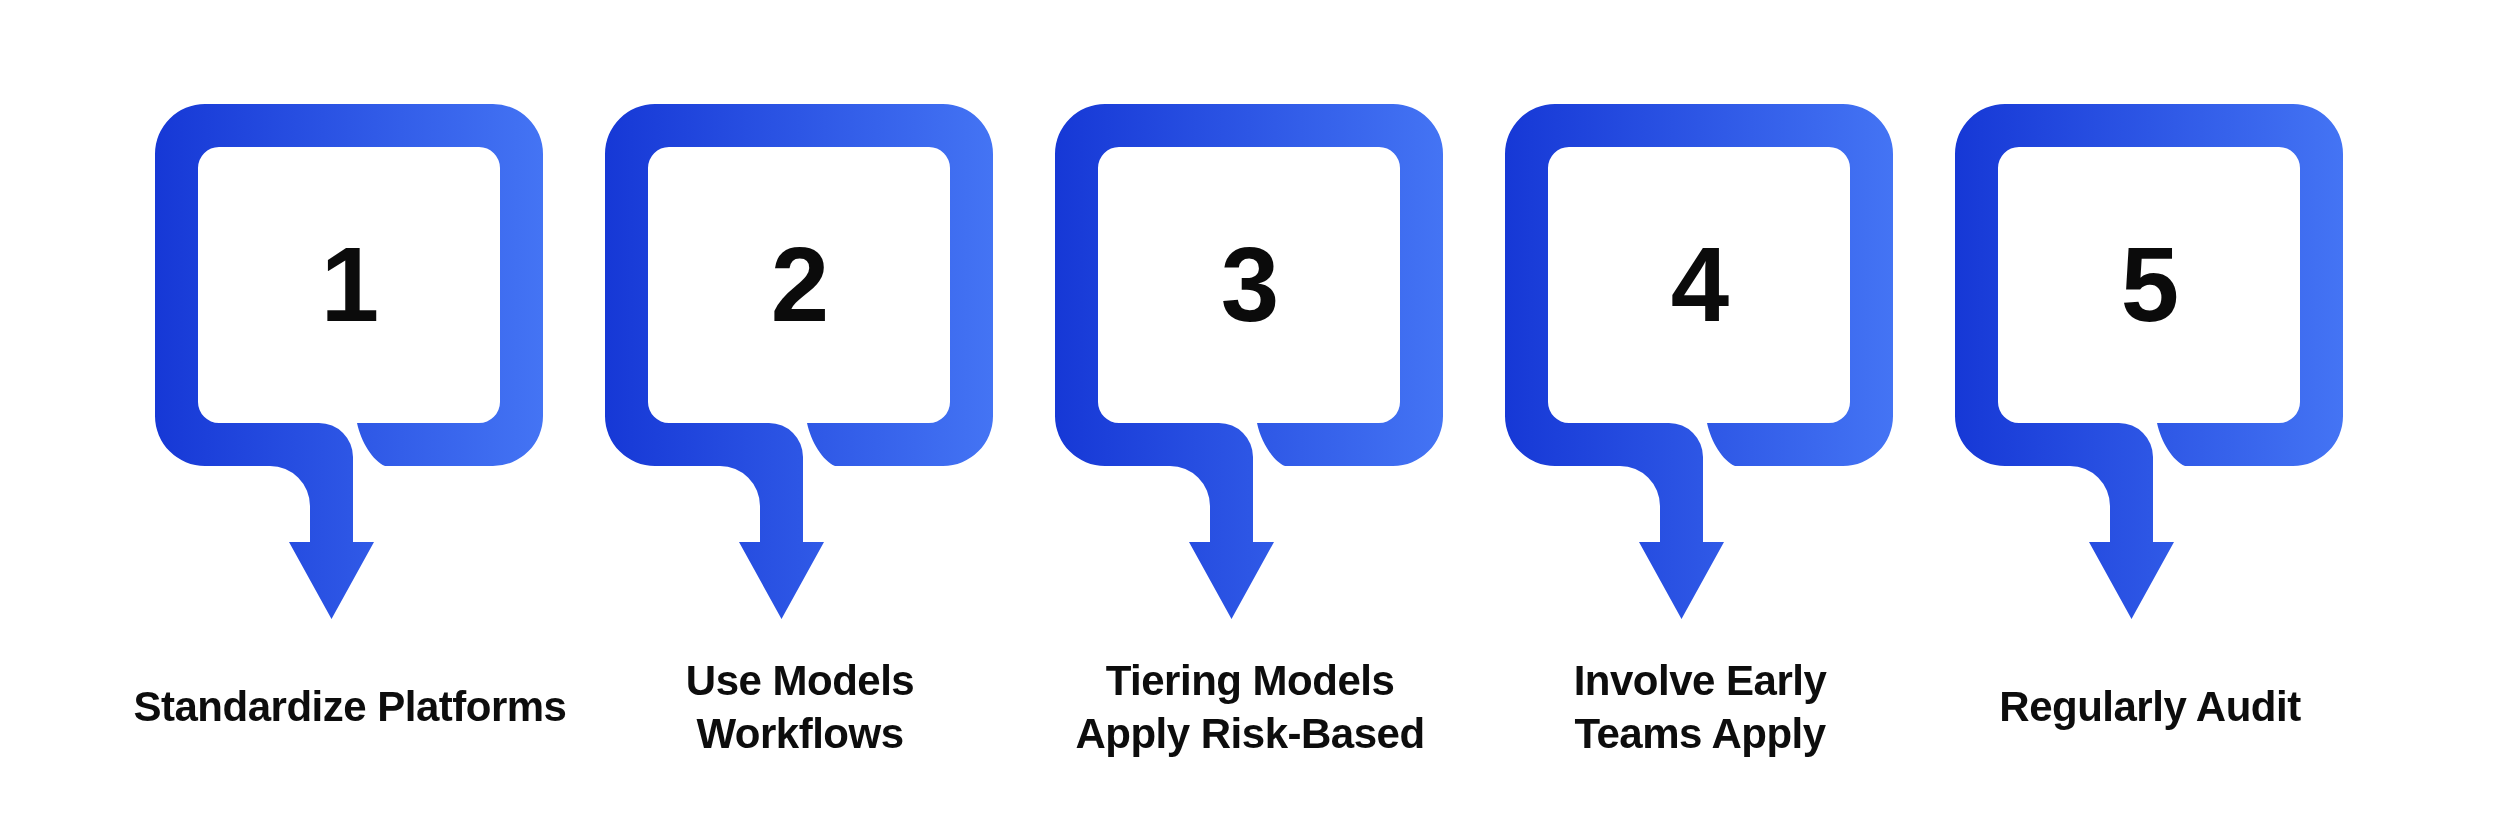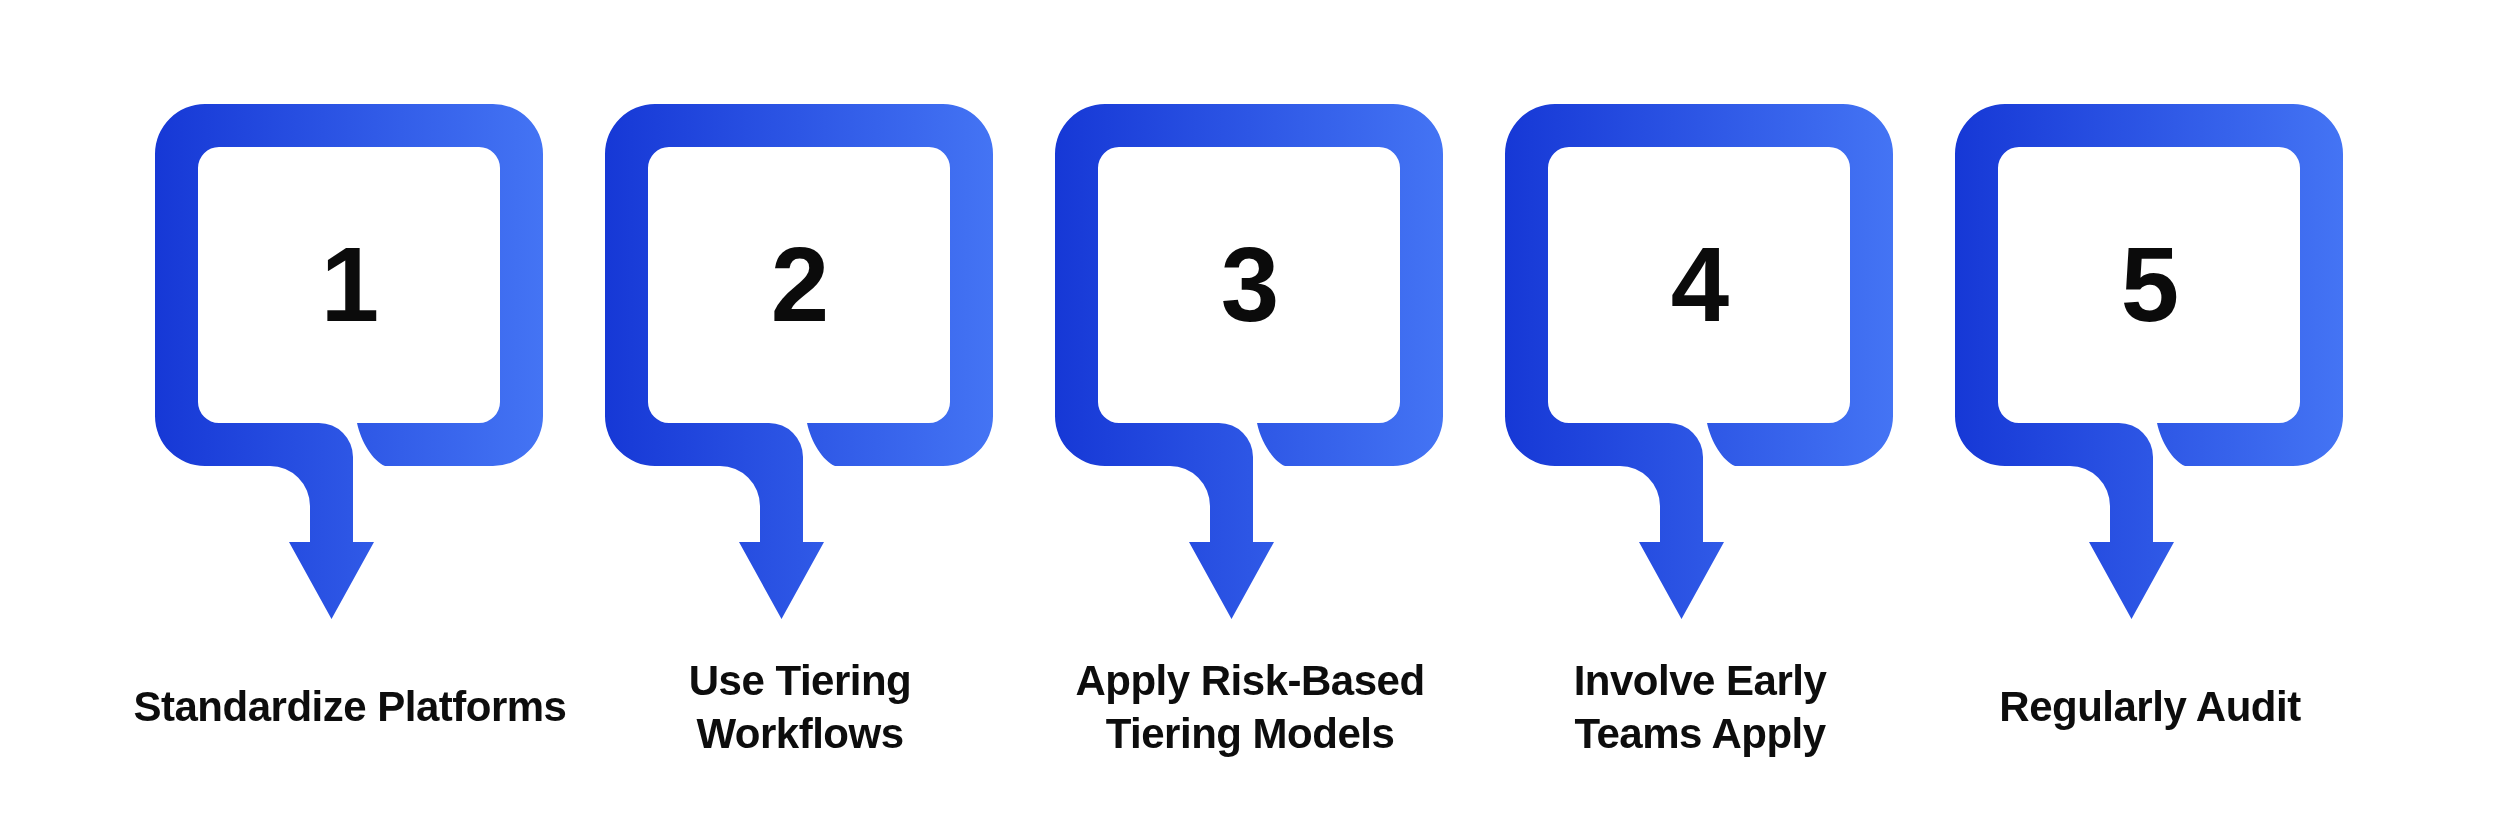--- a/index.html
+++ b/index.html
@@ -105,41 +105,41 @@
             <linearGradient id="grad2" x1="0" y1="0" x2="1" y2="0">
               <stop offset="0" stop-color="#1638d6"></stop>
               <stop offset="1" stop-color="#4474f4"></stop>
             </linearGradient>
           </defs>
           <path fill="url(#grad2)" d="M 50 0 H 338 A 50 50 0 0 1 388 50 V 312 A 50 50 0 0 1 338 362 H 230 C 218 357 206 338 202 319 H 324 A 21 21 0 0 0 345 298 V 64 A 21 21 0 0 0 324 43 H 64 A 21 21 0 0 0 43 64 V 298 A 21 21 0 0 0 64 319 H 164 A 34 34 0 0 1 198 353 V 438 H 219 L 176.5 515 L 134 438 H 155 V 402 A 40 40 0 0 0 115 362 H 50 A 50 50 0 0 1 0 312 V 50 A 50 50 0 0 1 50 0 Z"></path>
         </svg>
         <div class="num">2</div>
       </div>
       <div class="label">
-        <span>Use Tiering</span>
+        <span>Use Models</span>
         <span>Workflows</span>
       </div>
     </div>
 
     <div class="cell">
       <div class="glyph">
         <svg viewBox="0 0 390 520" width="390" height="520">
           <defs>
             <linearGradient id="grad3" x1="0" y1="0" x2="1" y2="0">
               <stop offset="0" stop-color="#1638d6"></stop>
               <stop offset="1" stop-color="#4474f4"></stop>
             </linearGradient>
           </defs>
           <path fill="url(#grad3)" d="M 50 0 H 338 A 50 50 0 0 1 388 50 V 312 A 50 50 0 0 1 338 362 H 230 C 218 357 206 338 202 319 H 324 A 21 21 0 0 0 345 298 V 64 A 21 21 0 0 0 324 43 H 64 A 21 21 0 0 0 43 64 V 298 A 21 21 0 0 0 64 319 H 164 A 34 34 0 0 1 198 353 V 438 H 219 L 176.5 515 L 134 438 H 155 V 402 A 40 40 0 0 0 115 362 H 50 A 50 50 0 0 1 0 312 V 50 A 50 50 0 0 1 50 0 Z"></path>
         </svg>
         <div class="num">3</div>
       </div>
       <div class="label">
+        <span>Tiering Models</span>
         <span>Apply Risk-Based</span>
-        <span>Tiering Models</span>
       </div>
     </div>
 
     <div class="cell">
       <div class="glyph">
         <svg viewBox="0 0 390 520" width="390" height="520">
           <defs>
             <linearGradient id="grad4" x1="0" y1="0" x2="1" y2="0">
               <stop offset="0" stop-color="#1638d6"></stop>
               <stop offset="1" stop-color="#4474f4"></stop>

